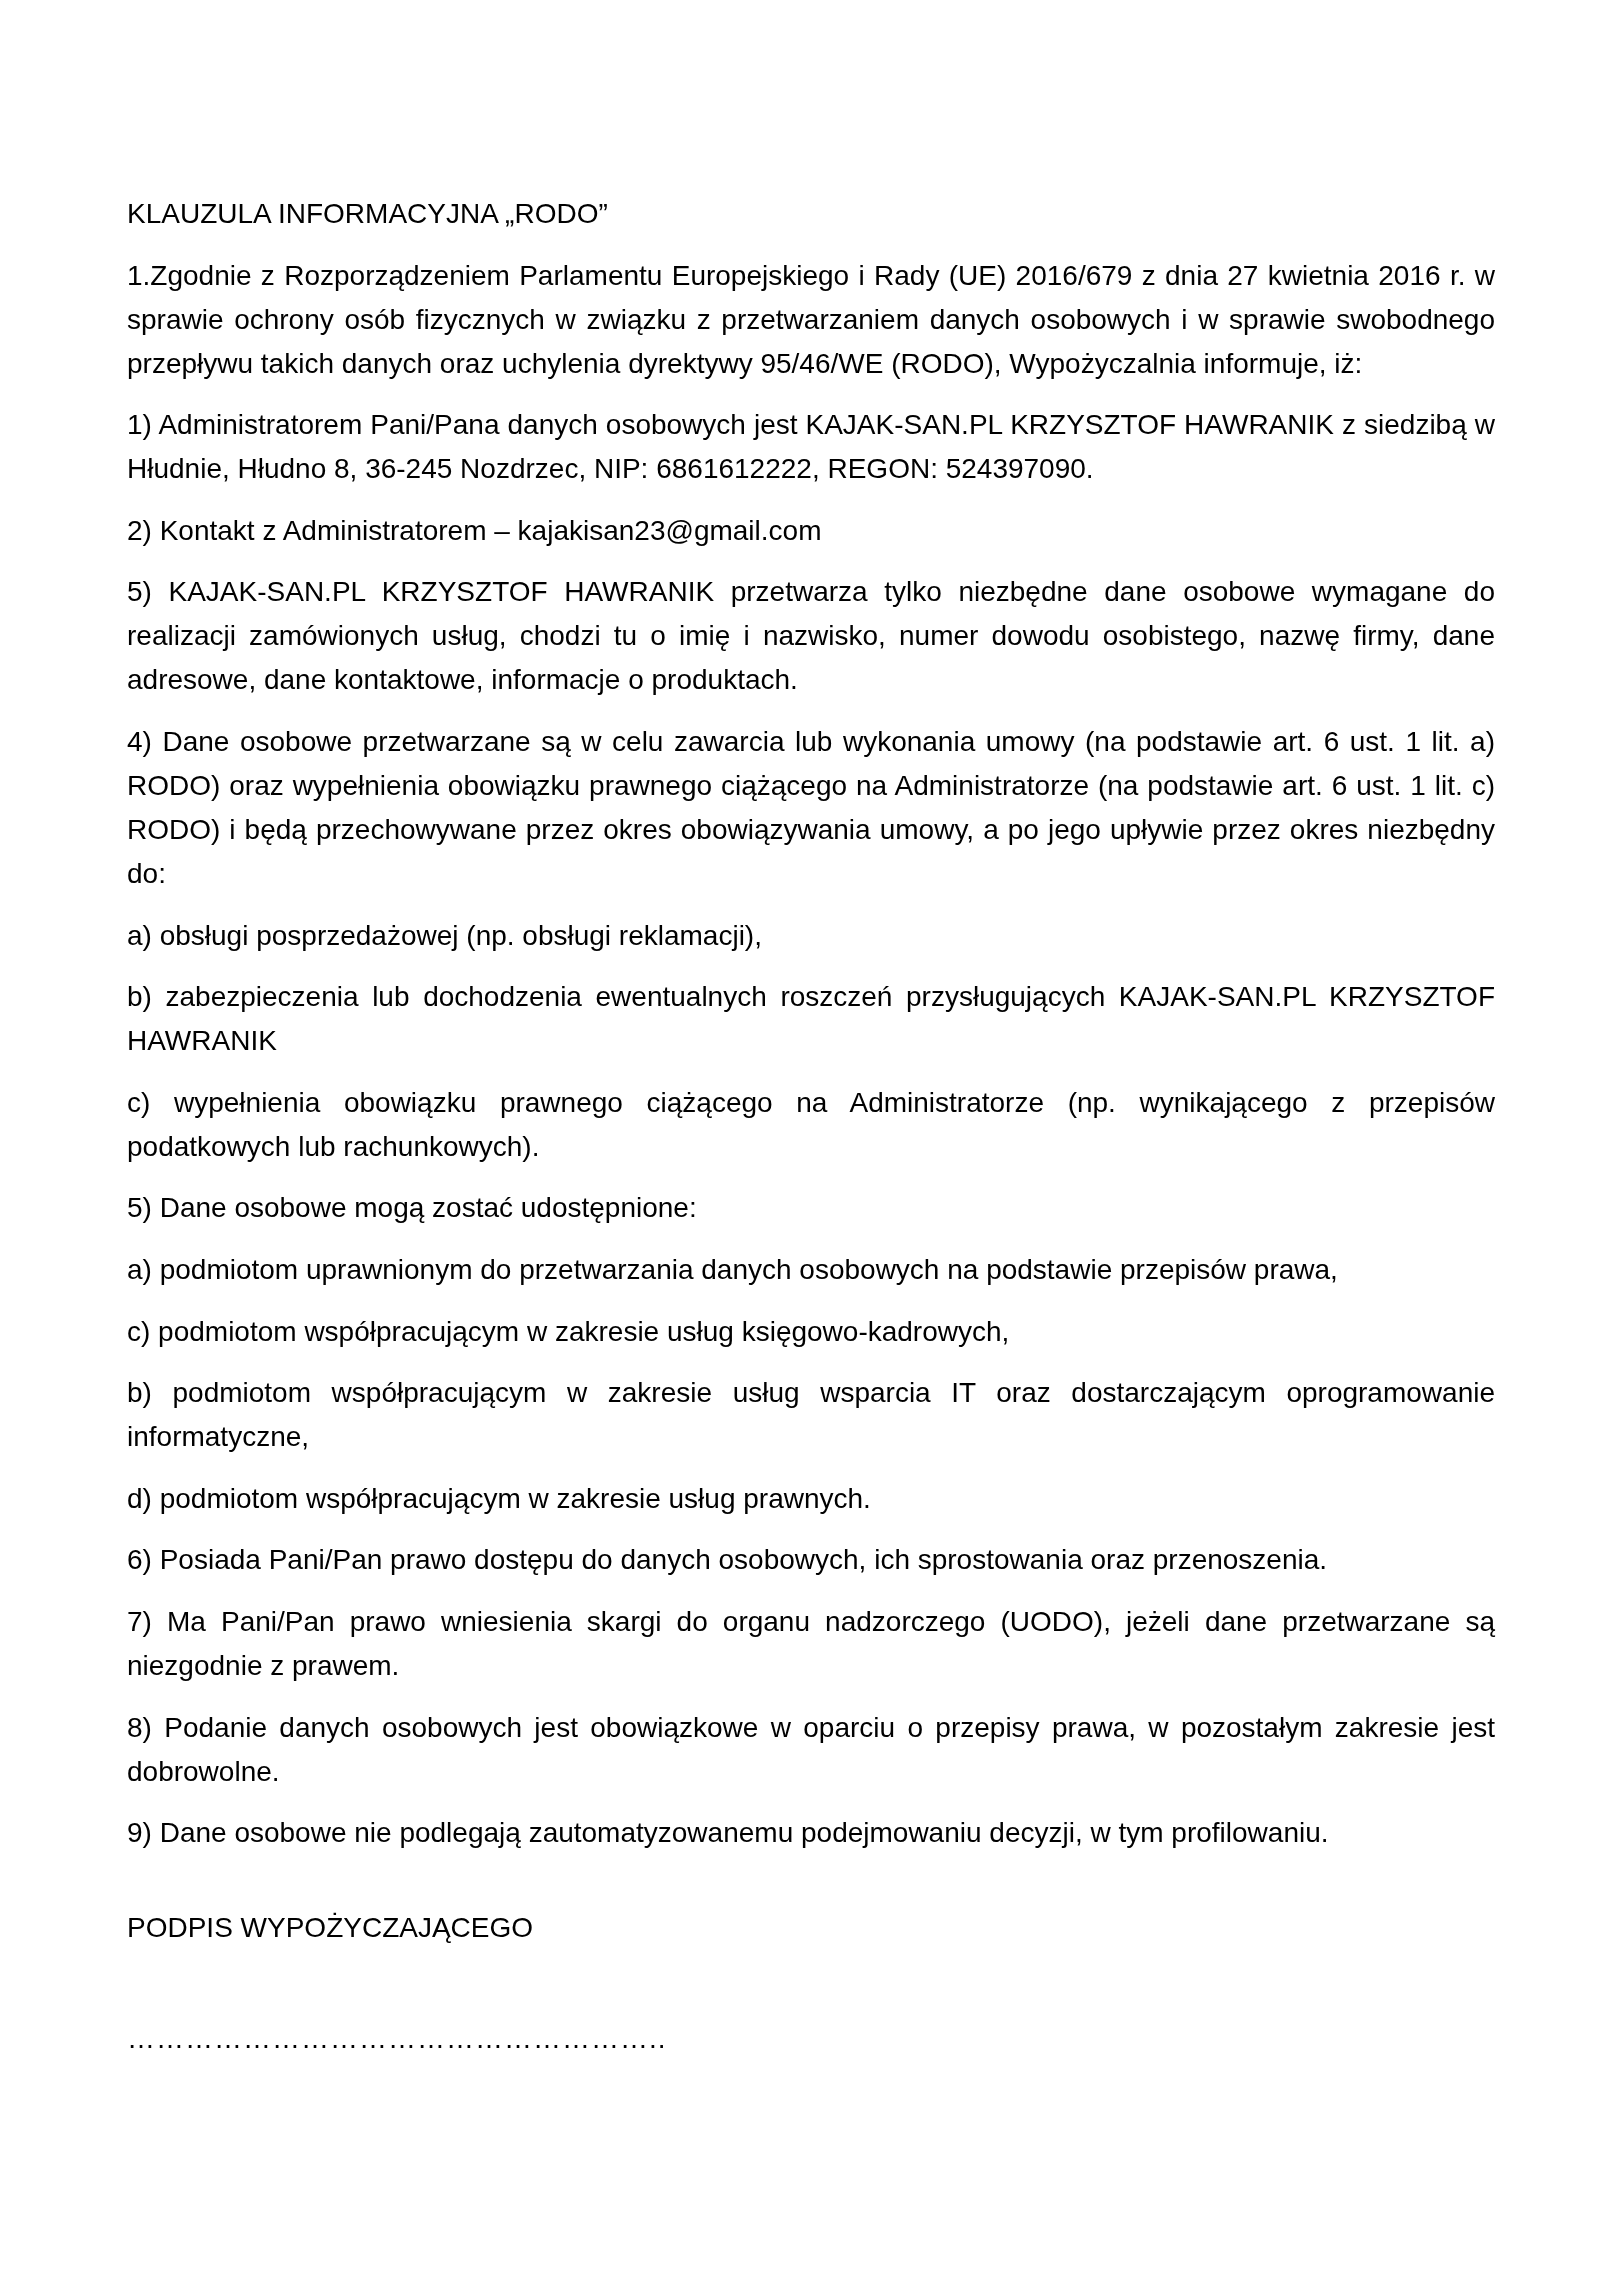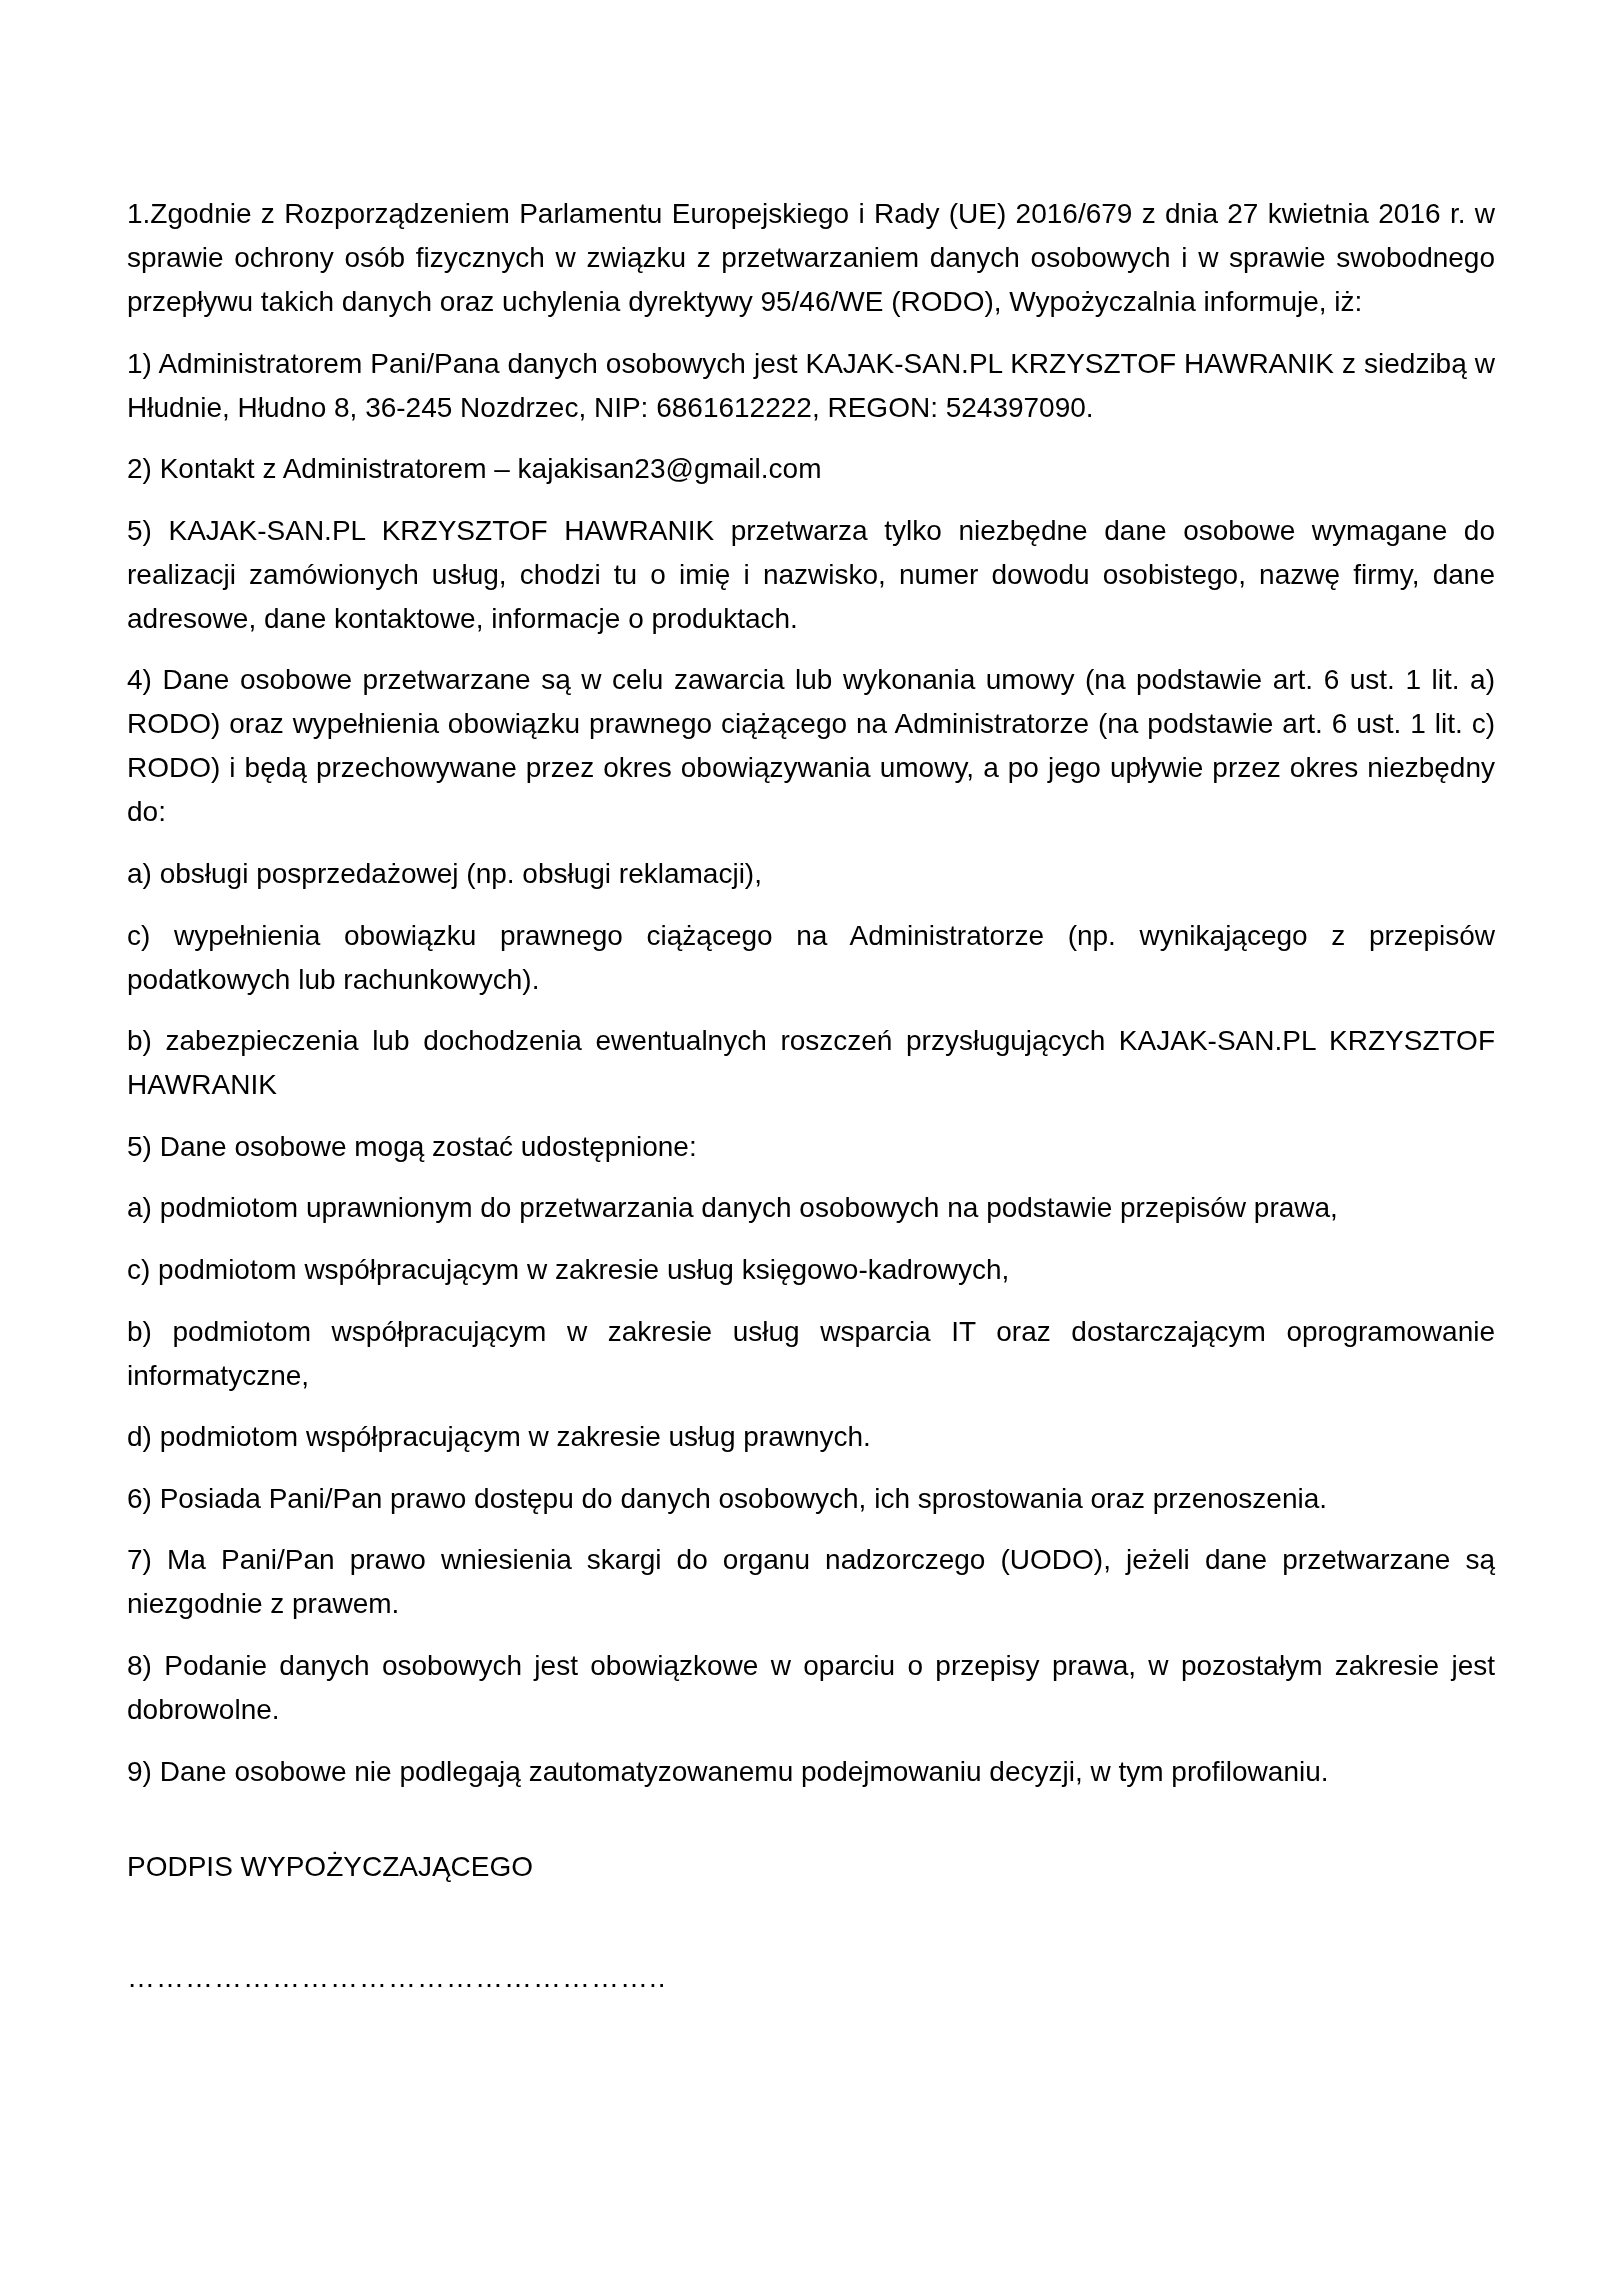--- a/index.html
+++ b/index.html
@@ -42,36 +42,37 @@
   .signature-line {
     margin: 67px 0 0 0;
     letter-spacing: 1px;
   }
 </style>
 </head>
 <body>
 
 <div class="page">
 
+  <p class="doc-title">KLAUZULA INFORMACYJNA „RODO”</p>
 
   <p class="para">1.Zgodnie z Rozporządzeniem Parlamentu Europejskiego i Rady (UE) 2016/679 z dnia 27 kwietnia 2016 r. w sprawie ochrony osób fizycznych w związku z przetwarzaniem danych osobowych i w sprawie swobodnego przepływu takich danych oraz uchylenia dyrektywy 95/46/WE (RODO), Wypożyczalnia informuje, iż:</p>
 
   <p class="para">1) Administratorem Pani/Pana danych osobowych jest KAJAK-SAN.PL KRZYSZTOF HAWRANIK z siedzibą w Hłudnie, Hłudno 8, 36-245 Nozdrzec, NIP: 6861612222, REGON: 524397090.</p>
 
   <p class="para">2) Kontakt z Administratorem – kajakisan23@gmail.com</p>
 
   <p class="para">5) KAJAK-SAN.PL KRZYSZTOF HAWRANIK przetwarza tylko niezbędne dane osobowe wymagane do realizacji zamówionych usług, chodzi tu o imię i nazwisko, numer dowodu osobistego, nazwę firmy, dane adresowe, dane kontaktowe, informacje o produktach.</p>
 
   <p class="para">4) Dane osobowe przetwarzane są w celu zawarcia lub wykonania umowy (na podstawie art. 6 ust. 1 lit. a) RODO) oraz wypełnienia obowiązku prawnego ciążącego na Administratorze (na podstawie art. 6 ust. 1 lit. c) RODO) i będą przechowywane przez okres obowiązywania umowy, a po jego upływie przez okres niezbędny do:</p>
 
   <p class="para">a) obsługi posprzedażowej (np. obsługi reklamacji),</p>
 
+  <p class="para">b) zabezpieczenia lub dochodzenia ewentualnych roszczeń przysługujących KAJAK-SAN.PL KRZYSZTOF HAWRANIK</p>
+
   <p class="para">c) wypełnienia obowiązku prawnego ciążącego na Administratorze (np. wynikającego z przepisów podatkowych lub rachunkowych).</p>
-
-  <p class="para">b) zabezpieczenia lub dochodzenia ewentualnych roszczeń przysługujących KAJAK-SAN.PL KRZYSZTOF HAWRANIK</p>
 
   <p class="para">5) Dane osobowe mogą zostać udostępnione:</p>
 
   <p class="para">a) podmiotom uprawnionym do przetwarzania danych osobowych na podstawie przepisów prawa,</p>
 
   <p class="para">c) podmiotom współpracującym w zakresie usług księgowo-kadrowych,</p>
 
   <p class="para">b) podmiotom współpracującym w zakresie usług wsparcia IT oraz dostarczającym oprogramowanie informatyczne,</p>
 
   <p class="para">d) podmiotom współpracującym w zakresie usług prawnych.</p>

